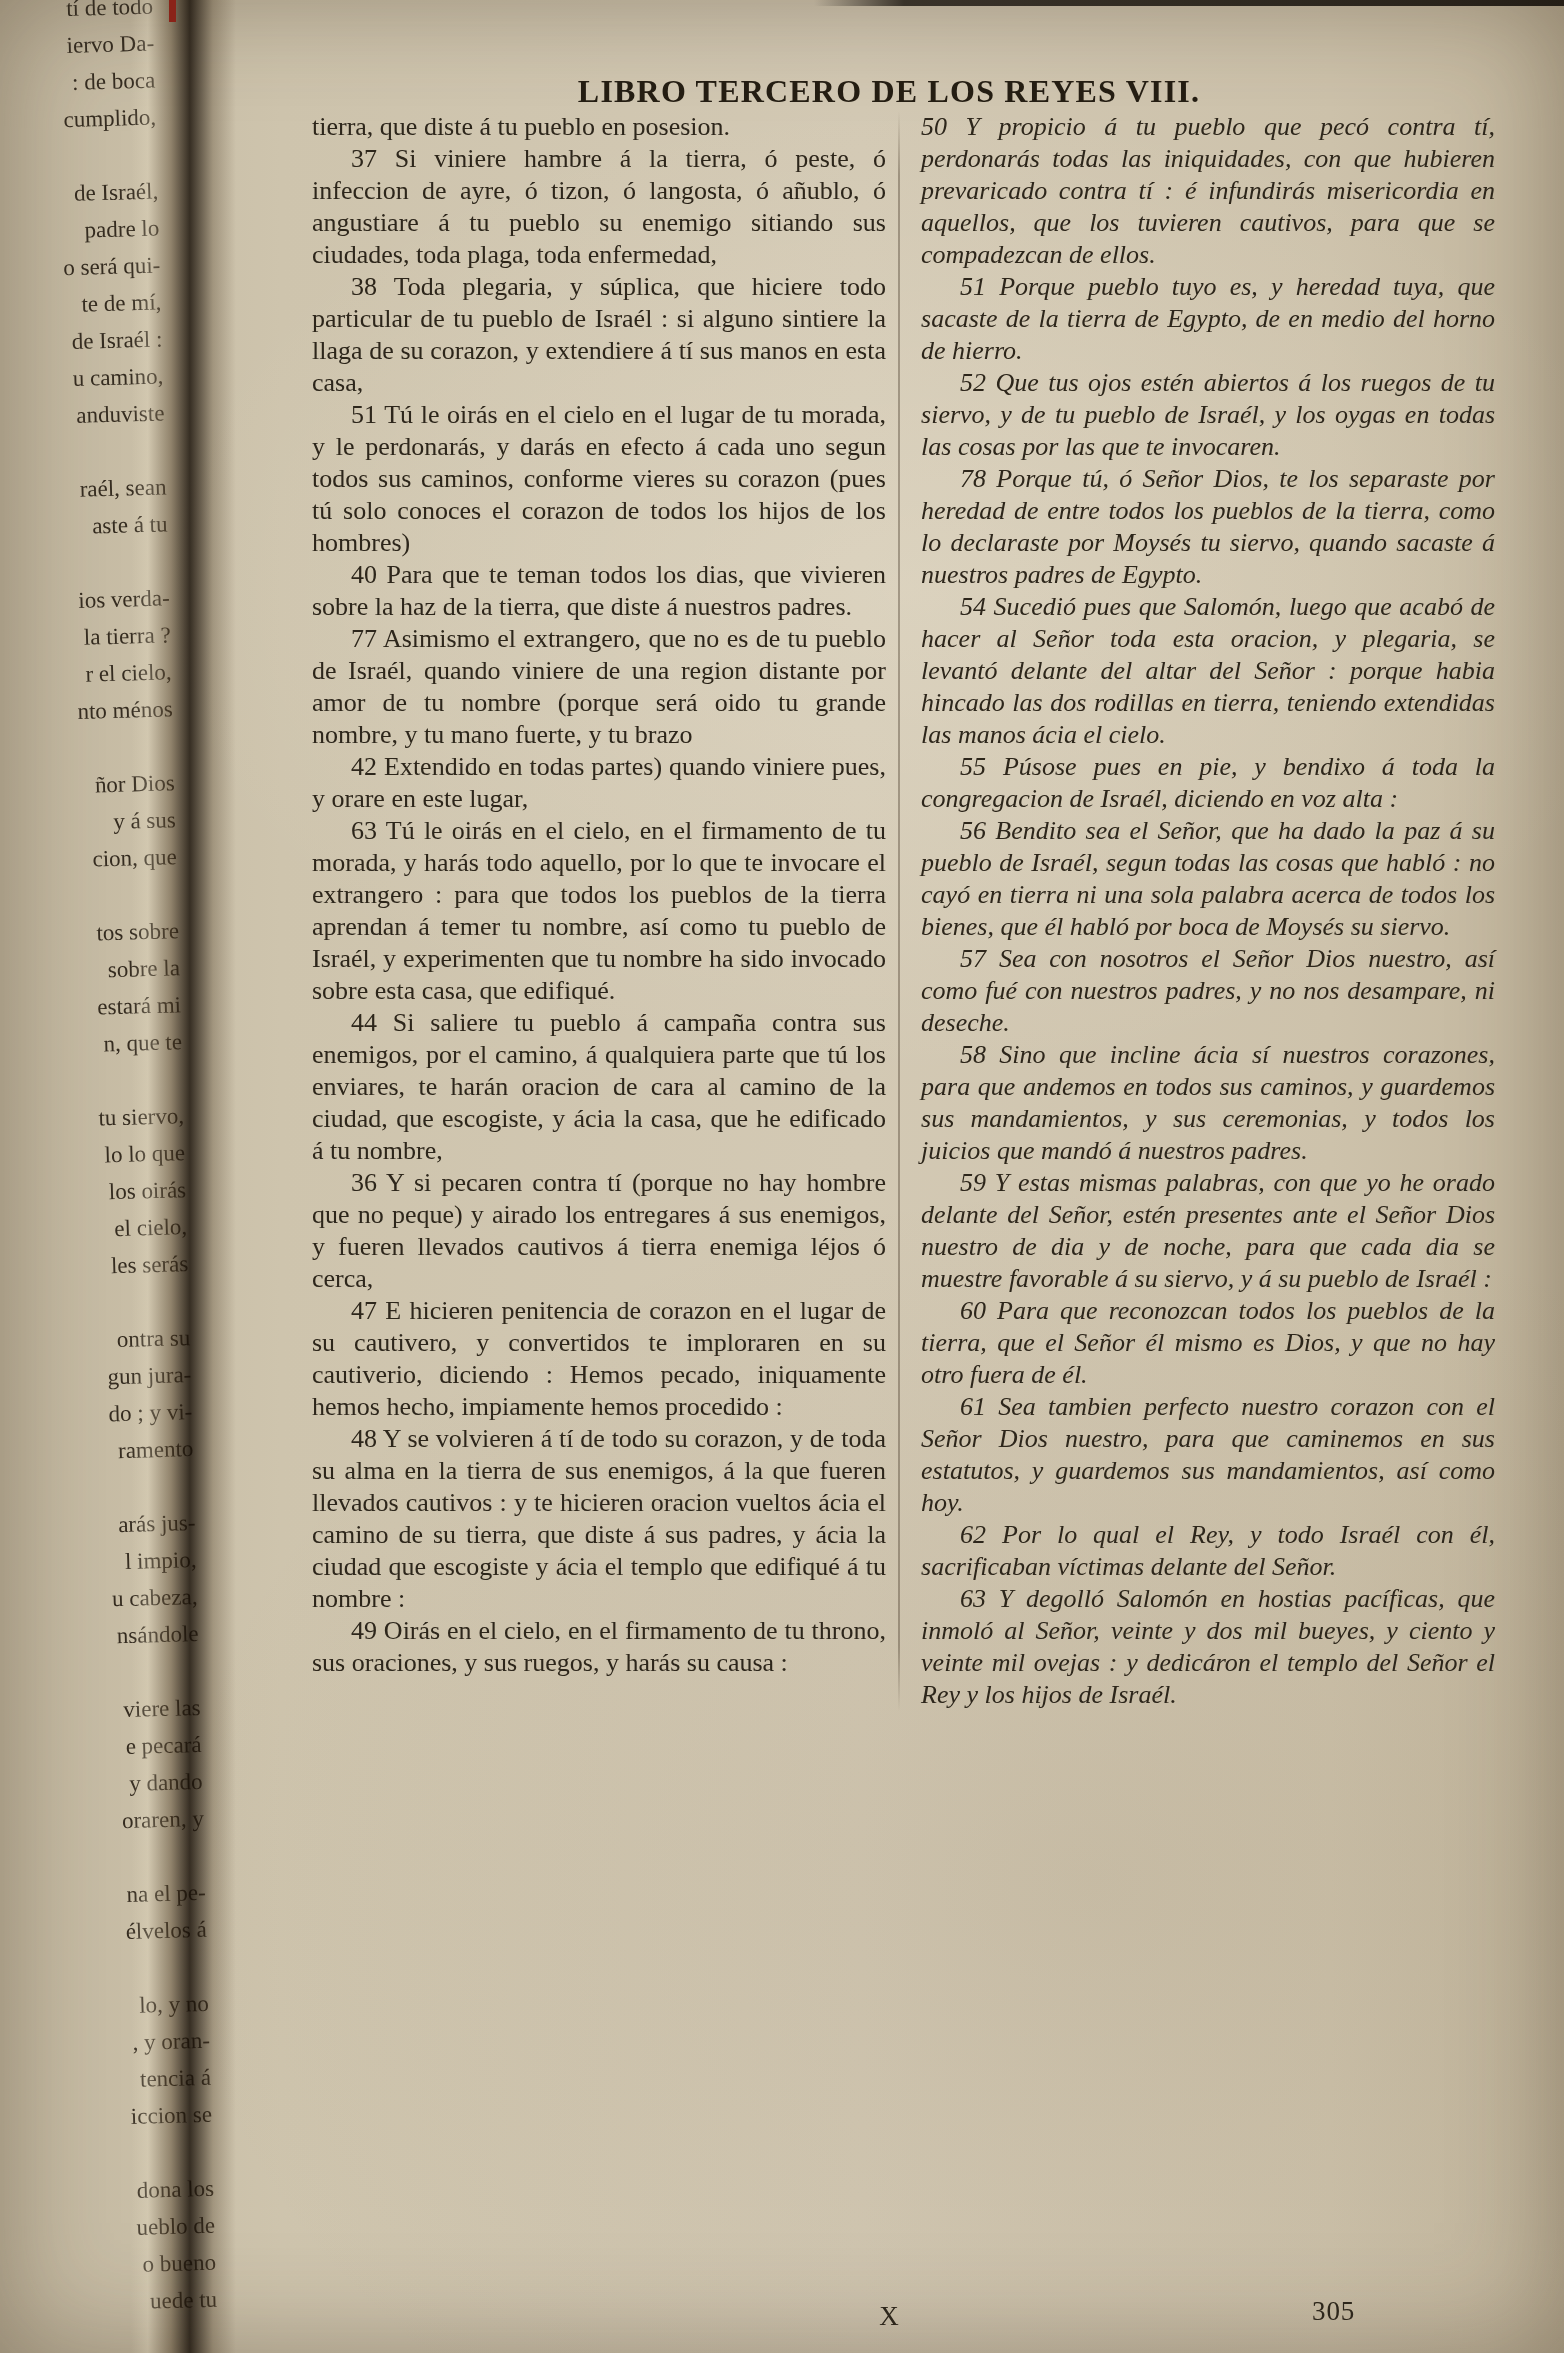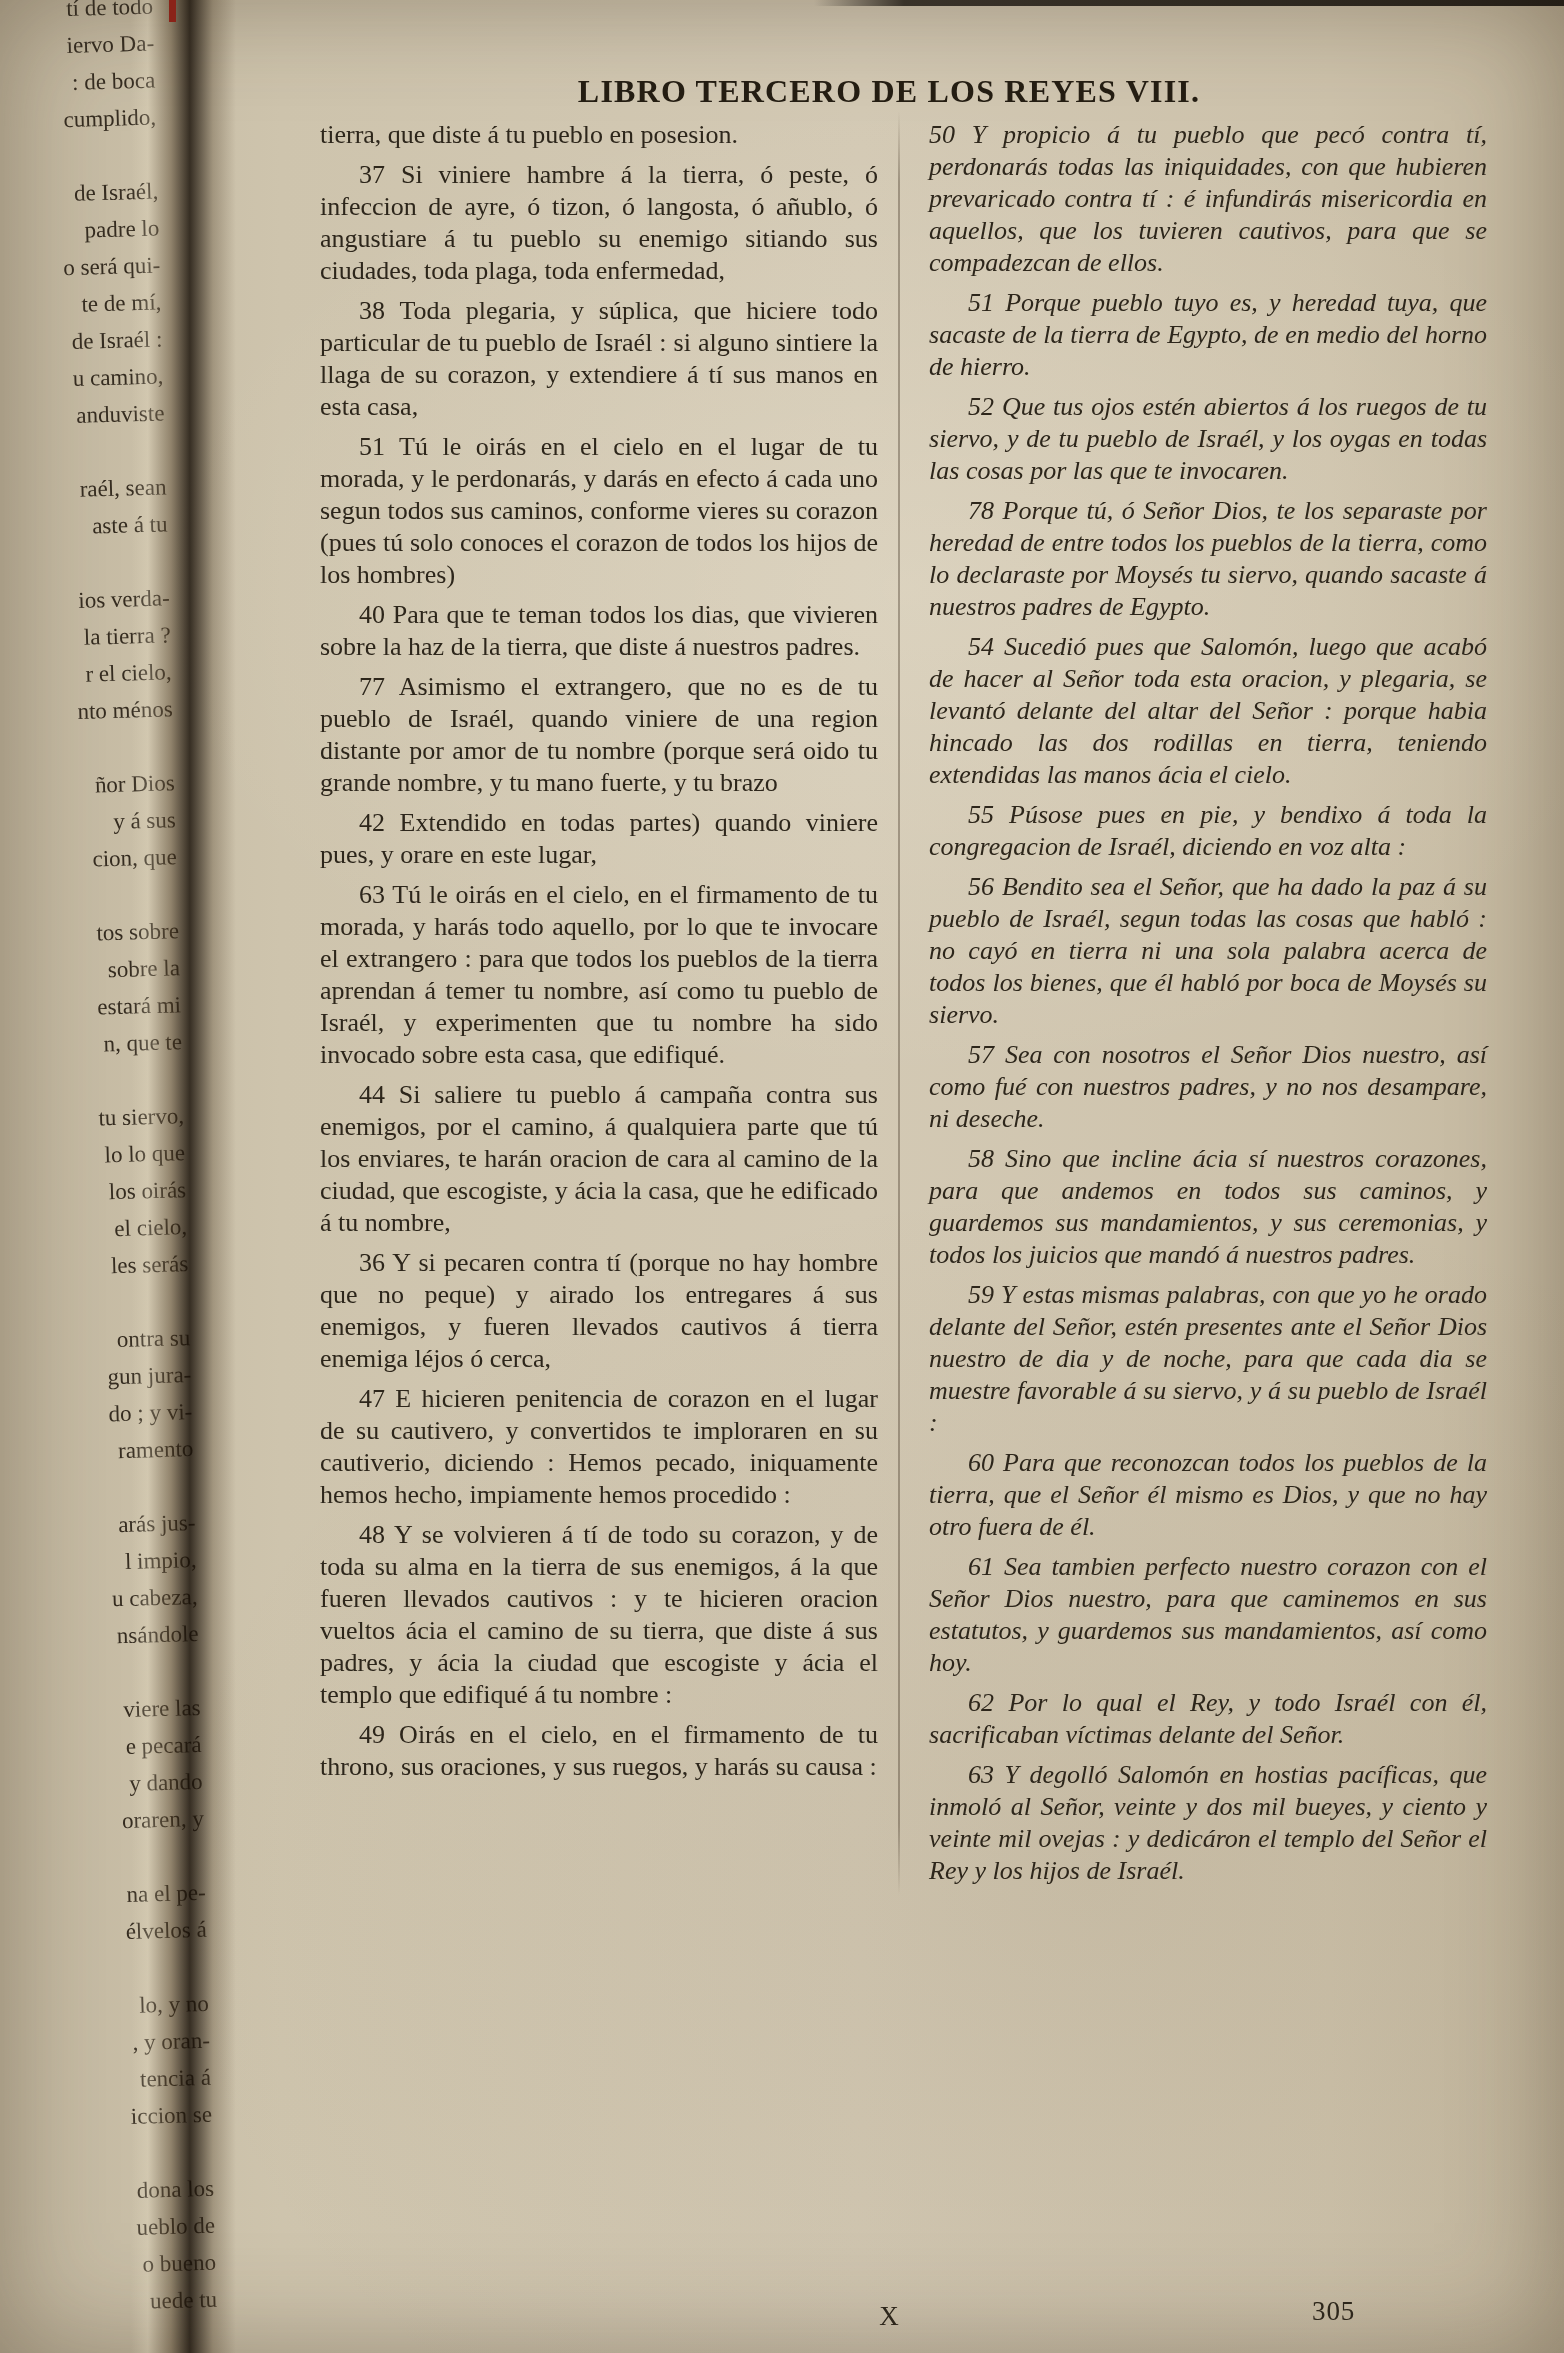--- a/index.html
+++ b/index.html
@@ -31,21 +31,21 @@
   .top-edge{position:absolute;top:0;left:814px;right:0;height:6.3px;
     background:linear-gradient(90deg, rgba(15,10,5,0) 0%, rgba(15,10,5,0.75) 12%, rgba(15,10,5,0.85) 100%);}
   .page{position:absolute;left:213px;top:0;right:0;bottom:0;}
   .page-header{position:absolute;top:44px;left:0;width:100%;text-align:center;margin-top:29px;}
   .page-header span{font-weight:bold;font-size:32px;letter-spacing:1.2px;color:#241d12;}
   .columns{position:absolute;top:111px;left:99px;right:70px;display:flex;}
   .col{flex:1;font-size:26px;line-height:32px;text-align:justify;color:#2d261b;}
   .col-left{padding-right:12.5px;}
   .col-rule{width:1.6px;background:linear-gradient(rgba(70,56,40,0), rgba(70,56,40,0.38) 4%, rgba(70,56,40,0.38) 96%, rgba(70,56,40,0));}
   .col-right{padding-left:21px;font-style:italic;}
-  .verse{margin:8px;text-indent:1.5em;}
+  .verse{margin:0;text-indent:1.5em;}
   .col .verse:first-child{text-indent:0;}
   .sig{position:absolute;bottom:22px;left:50%;transform:translateX(-50%);font-size:27px;color:#2d261b;}
   .pagenum{position:absolute;bottom:27px;right:210px;font-size:27px;letter-spacing:0.8px;color:#2d261b;text-align:center;}
 </style>
 </head>
 <body>
 
 <div class="scan">
 
   <div class="facing-edge">

